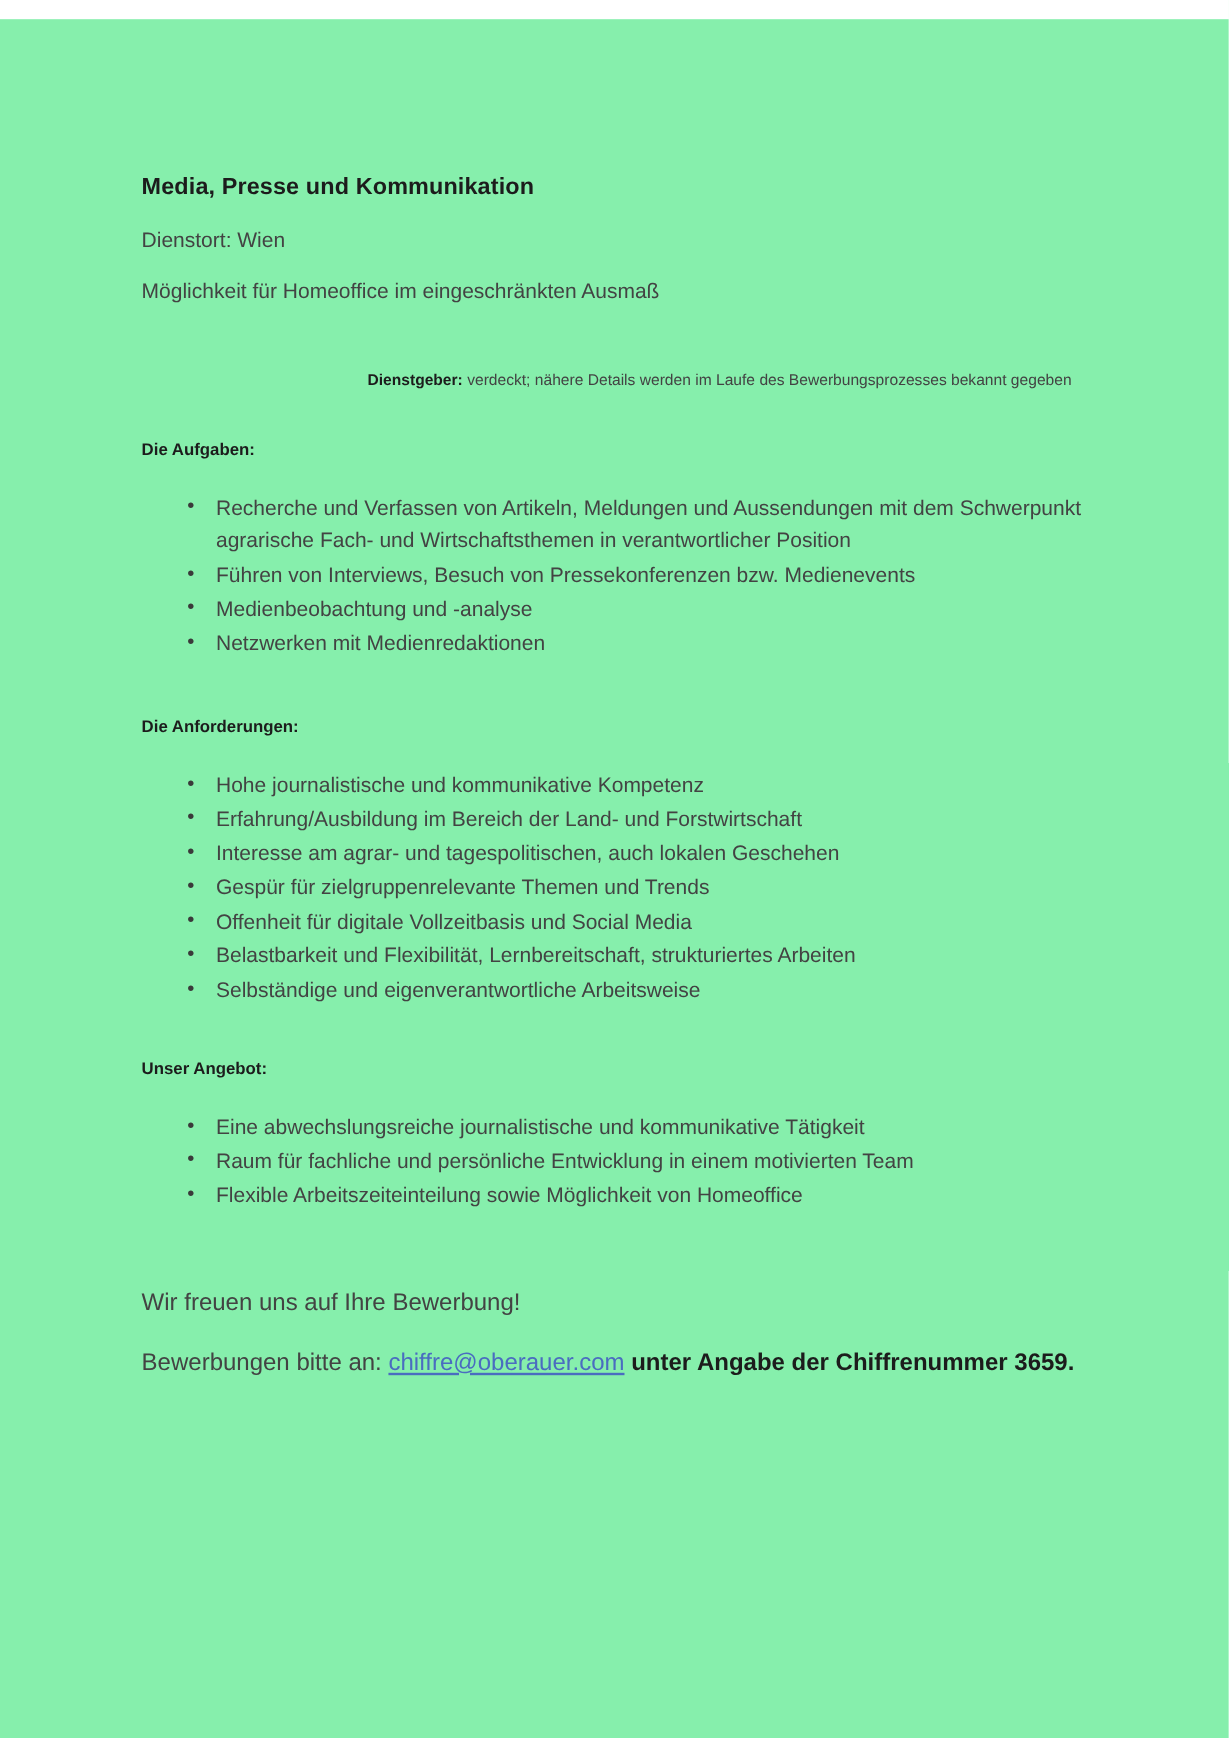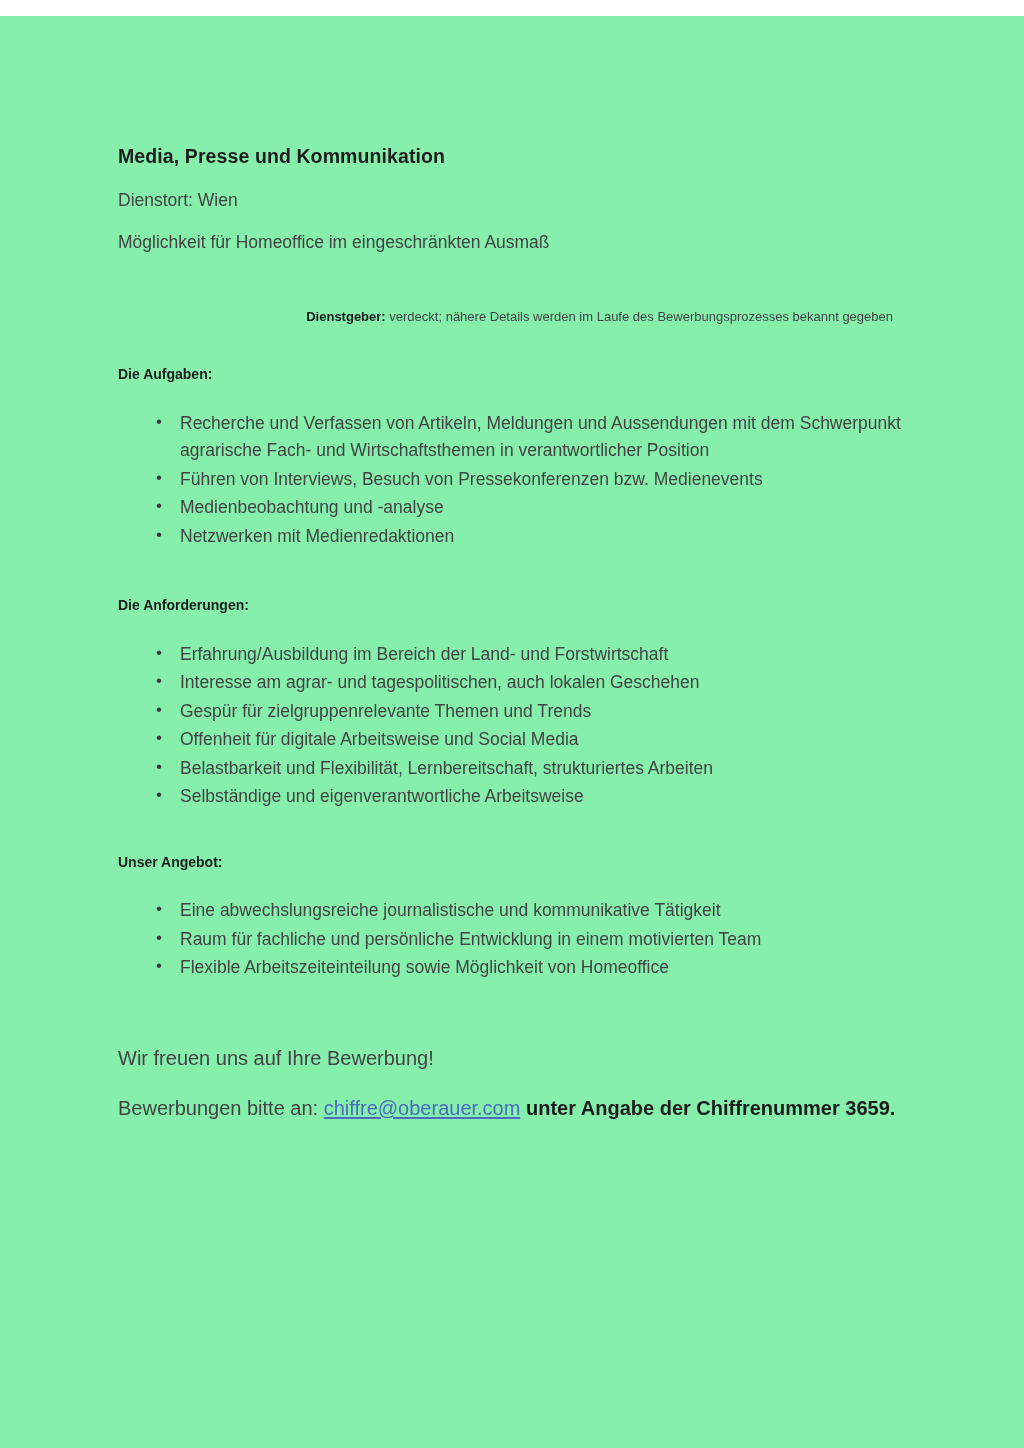--- a/index.html
+++ b/index.html
@@ -145,24 +145,25 @@
       <li>Führen von Interviews, Besuch von Pressekonferenzen bzw. Medienevents</li>
       <li>Medienbeobachtung und -analyse</li>
       <li>Netzwerken mit Medienredaktionen</li>
     </ul>
 
     <div class="gap-after-list-1"></div>
 
     <h2 class="section-heading">Die Anforderungen:</h2>
     <div class="gap-head-list"></div>
     <ul class="bullets">
+      <li>Hohe journalistische und kommunikative Kompetenz</li>
       <li>Erfahrung/Ausbildung im Bereich der Land- und Forstwirtschaft</li>
       <li>Interesse am agrar- und tagespolitischen, auch lokalen Geschehen</li>
       <li>Gespür für zielgruppenrelevante Themen und Trends</li>
-      <li>Offenheit für digitale Arbeitsweise und Social Media</li>
+      <li>Offenheit für digitale Vollzeitbasis und Social Media</li>
       <li>Belastbarkeit und Flexibilität, Lernbereitschaft, strukturiertes Arbeiten</li>
       <li>Selbständige und eigenverantwortliche Arbeitsweise</li>
     </ul>
 
     <div class="gap-after-list-2"></div>
 
     <h2 class="section-heading">Unser Angebot:</h2>
     <div class="gap-head-list"></div>
     <ul class="bullets">
       <li>Eine abwechslungsreiche journalistische und kommunikative Tätigkeit</li>

